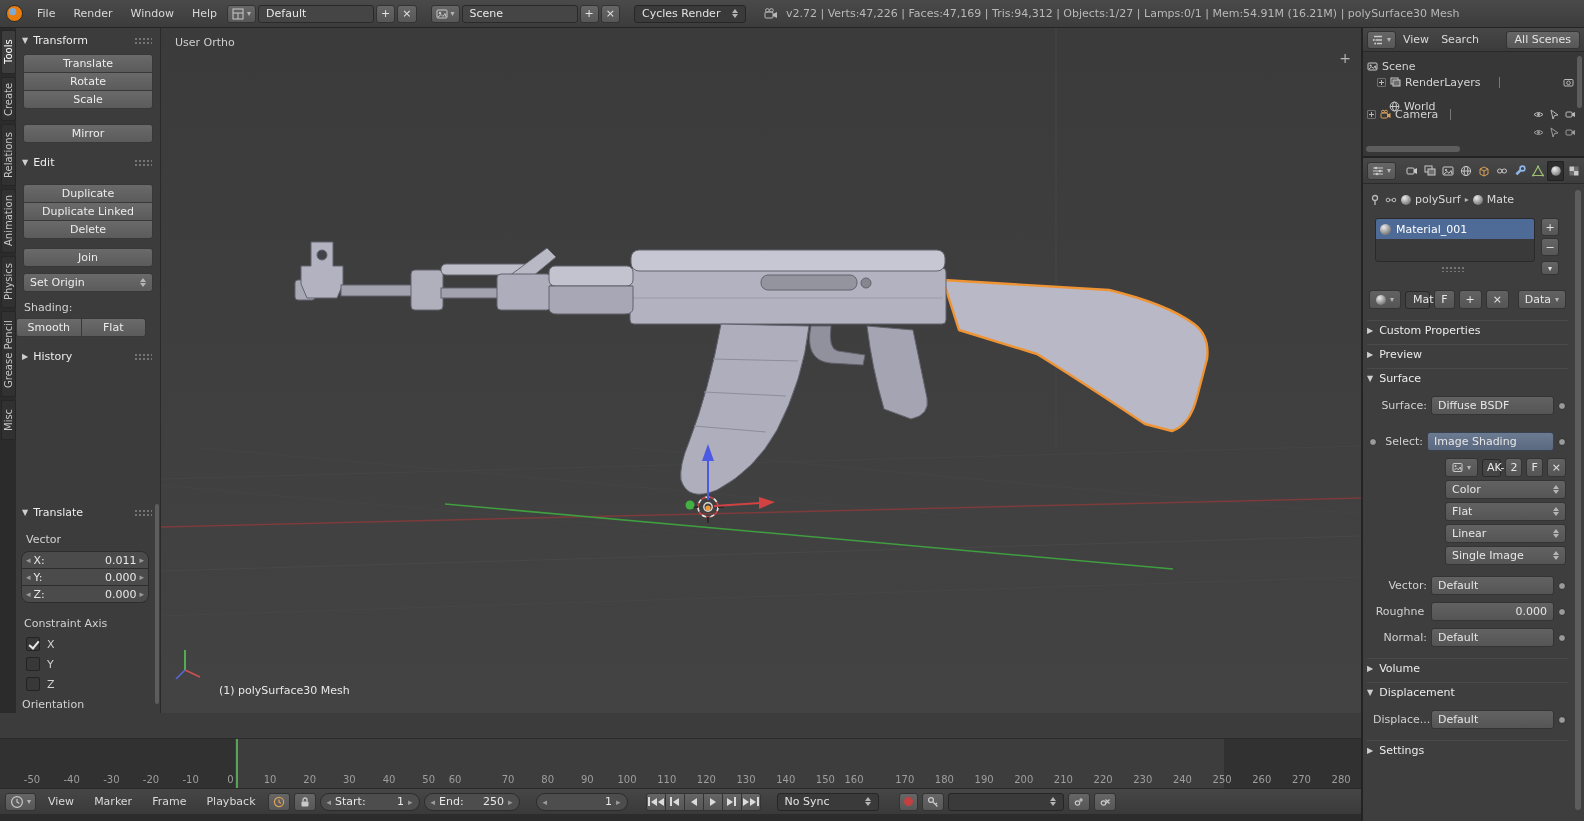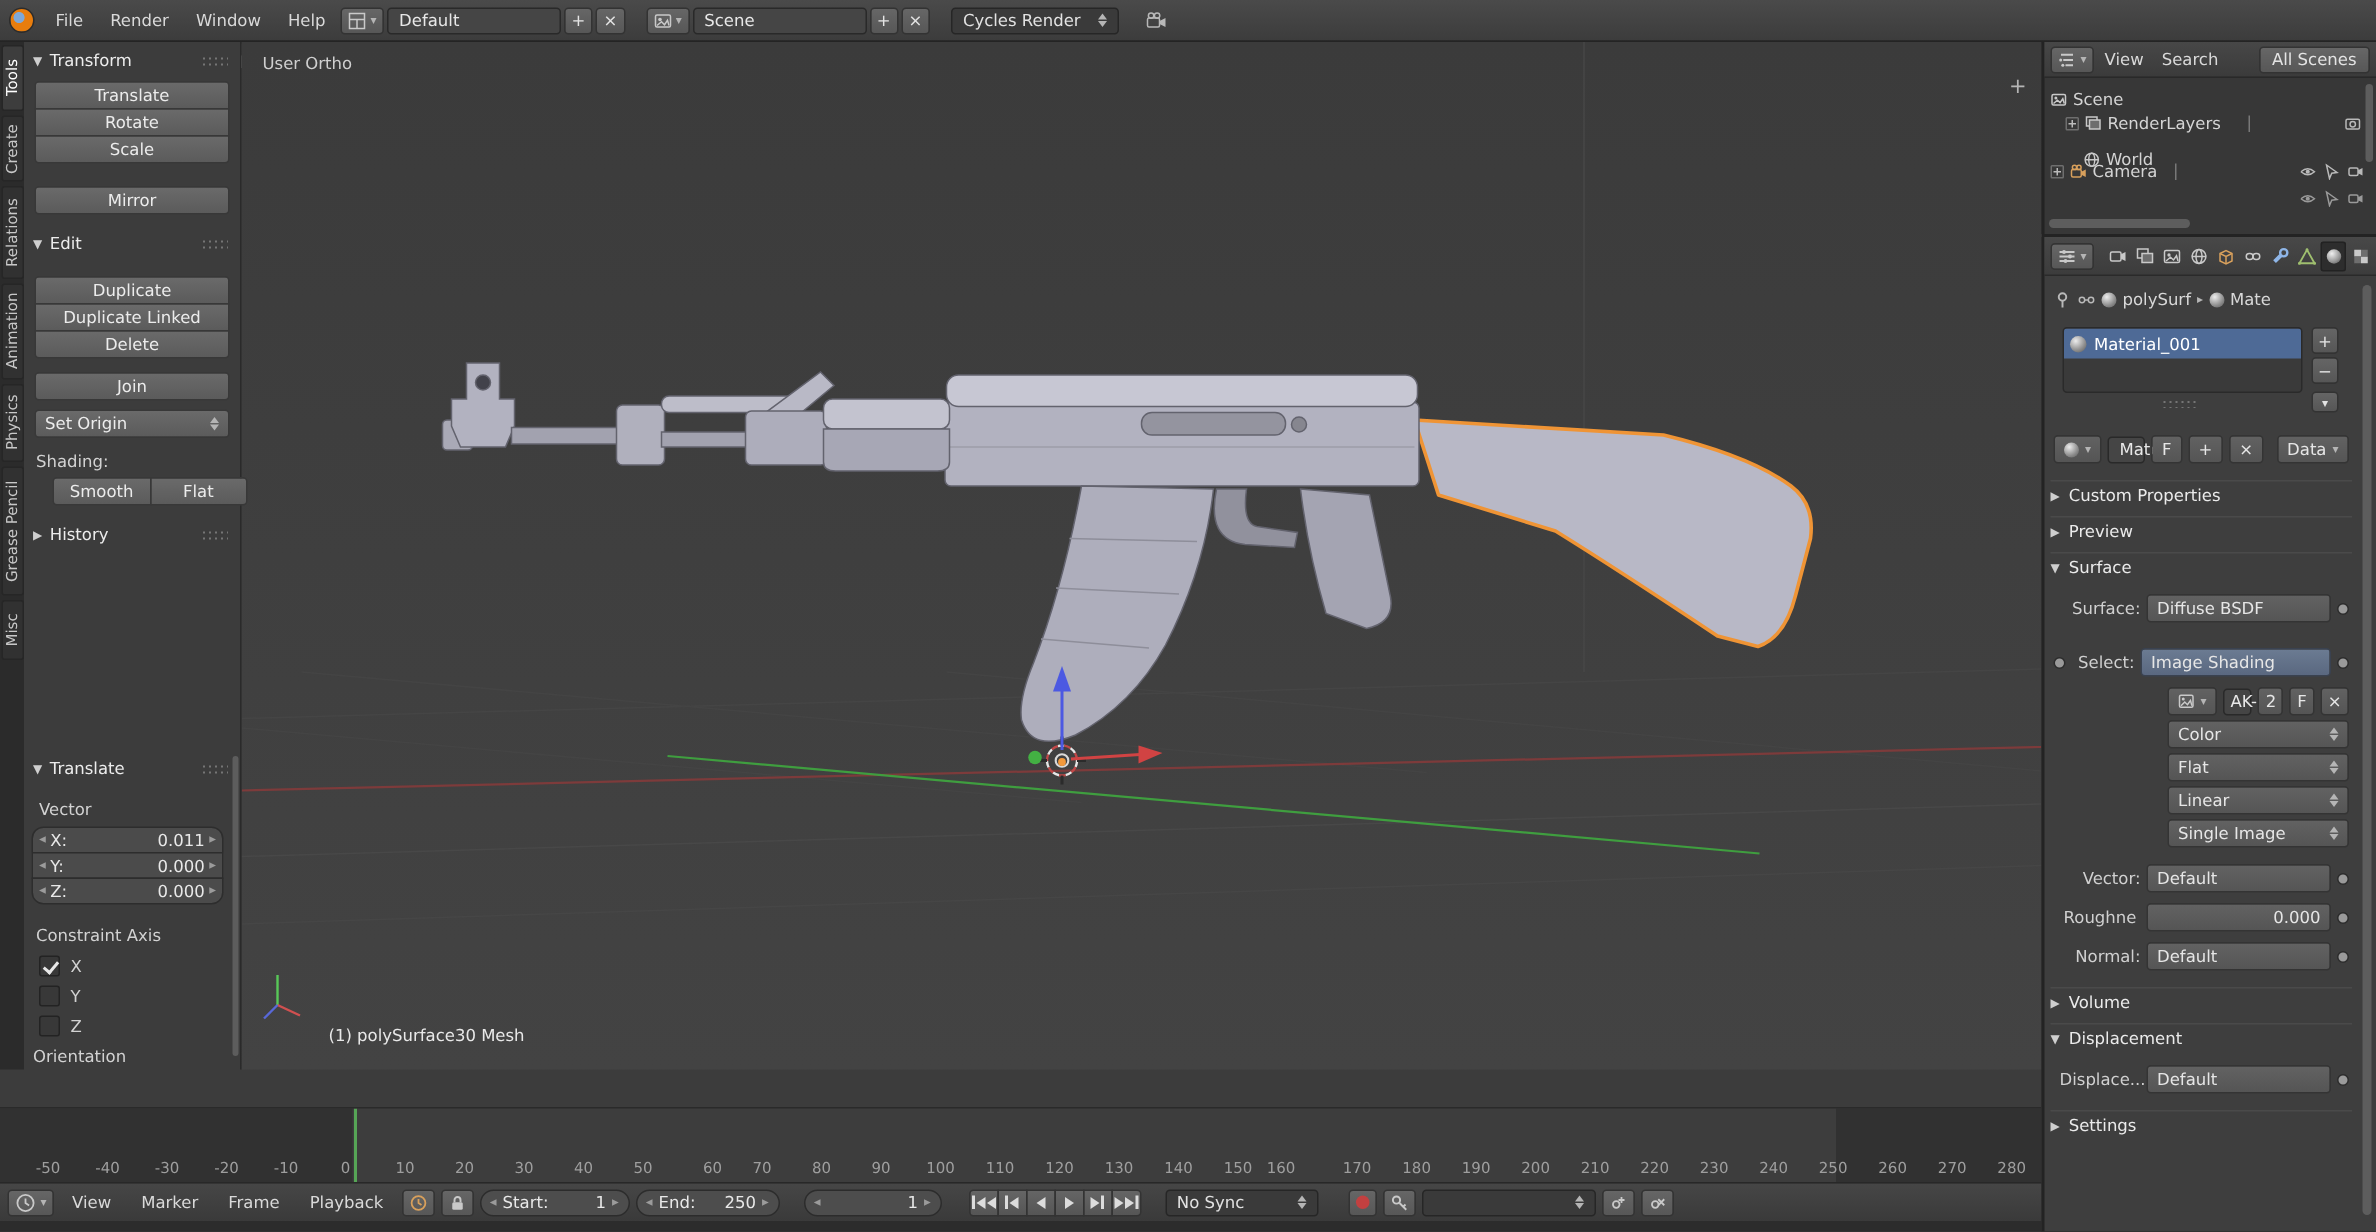--- a/index.html
+++ b/index.html
@@ -144,20 +144,21 @@
           <i class="d"></i>
         </span>
     </span>
     <span style="width:14px"></span>
     <svg class="i14" viewBox="0 0 14 14">
         <rect x="1" y="5" width="8" height="6" rx="1" fill="none" stroke="#b8b8b8"></rect>
         <polygon points="9,7 13,5 13,11 9,9" fill="#b8b8b8"></polygon>
         <circle cx="3.4" cy="3.4" r="1.8" fill="none" stroke="#b8b8b8"></circle>
         <circle cx="7.4" cy="3.4" r="1.8" fill="none" stroke="#b8b8b8"></circle>
       </svg>
+    <span id="stats">v2.72 | Verts:47,226 | Faces:47,169 | Tris:94,312 | Objects:1/27 | Lamps:0/1 | Mem:54.91M (16.21M) | polySurface30 Mesh</span>
   </div>
 
   <div id="view3d" class="abs">
 
     <div id="vp-canvas" class="abs">
       <svg width="1200" height="685" viewBox="0 0 1200 685">
         <g stroke-width="1">
           <line x1="895" y1="0" x2="895" y2="420" stroke="#474747"></line>
           <line x1="0" y1="451" x2="1200" y2="418" stroke="#454545"></line>
           <line x1="40" y1="420" x2="790" y2="487" stroke="#444444"></line>
@@ -255,21 +256,21 @@
       </div>
       <div class="tool-btn abs" style="left:7px;top:220px;width:130px">Join</div>
       <div class="tool-btn abs" style="left:7px;top:245px;width:130px;justify-content:flex-start;padding:0 6px">
         <span>Set Origin</span>
         <span class="updn">
             <i class="u"></i>
             <i class="d"></i>
           </span>
       </div>
       <div class="abs slabel" style="left:8px;top:273px">Shading:</div>
-      <div class="abs hstack" style="left:19px;top:290px;width:130px">
+      <div class="abs hstack" style="left:0;top:290px;width:130px">
         <div class="tool-btn">Smooth</div>
         <div class="tool-btn">Flat</div>
       </div>
       <div class="shelf-hdr" style="top:320px">
         <span class="tri">▶</span>
         <span>History</span>
         <span class="gripdots"></span>
       </div>
 
       <div class="shelf-hdr" style="top:476px">
@@ -455,21 +456,21 @@
           <span class="ruler-num" style="left: 71.67px;">-40</span>
           <span class="ruler-num" style="left: 111.34px;">-30</span>
           <span class="ruler-num" style="left: 151.01px;">-20</span>
           <span class="ruler-num" style="left: 190.68px;">-10</span>
           <span class="ruler-num" style="left: 230.35px;">0</span>
           <span class="ruler-num" style="left: 270.02px;">10</span>
           <span class="ruler-num" style="left: 309.69px;">20</span>
           <span class="ruler-num" style="left: 349.36px;">30</span>
           <span class="ruler-num" style="left: 389.03px;">40</span>
           <span class="ruler-num" style="left: 428.7px;">50</span>
-          <span class="ruler-num" style="left: 475px;">60</span>
+          <span class="ruler-num" style="left: 455px;">60</span>
           <span class="ruler-num" style="left: 508.04px;">70</span>
           <span class="ruler-num" style="left: 547.71px;">80</span>
           <span class="ruler-num" style="left: 587.38px;">90</span>
           <span class="ruler-num" style="left: 627.05px;">100</span>
           <span class="ruler-num" style="left: 666.72px;">110</span>
           <span class="ruler-num" style="left: 706.39px;">120</span>
           <span class="ruler-num" style="left: 746.06px;">130</span>
           <span class="ruler-num" style="left: 785.73px;">140</span>
           <span class="ruler-num" style="left: 825.4px;">150</span>
           <span class="ruler-num" style="left: 854px;">160</span>

